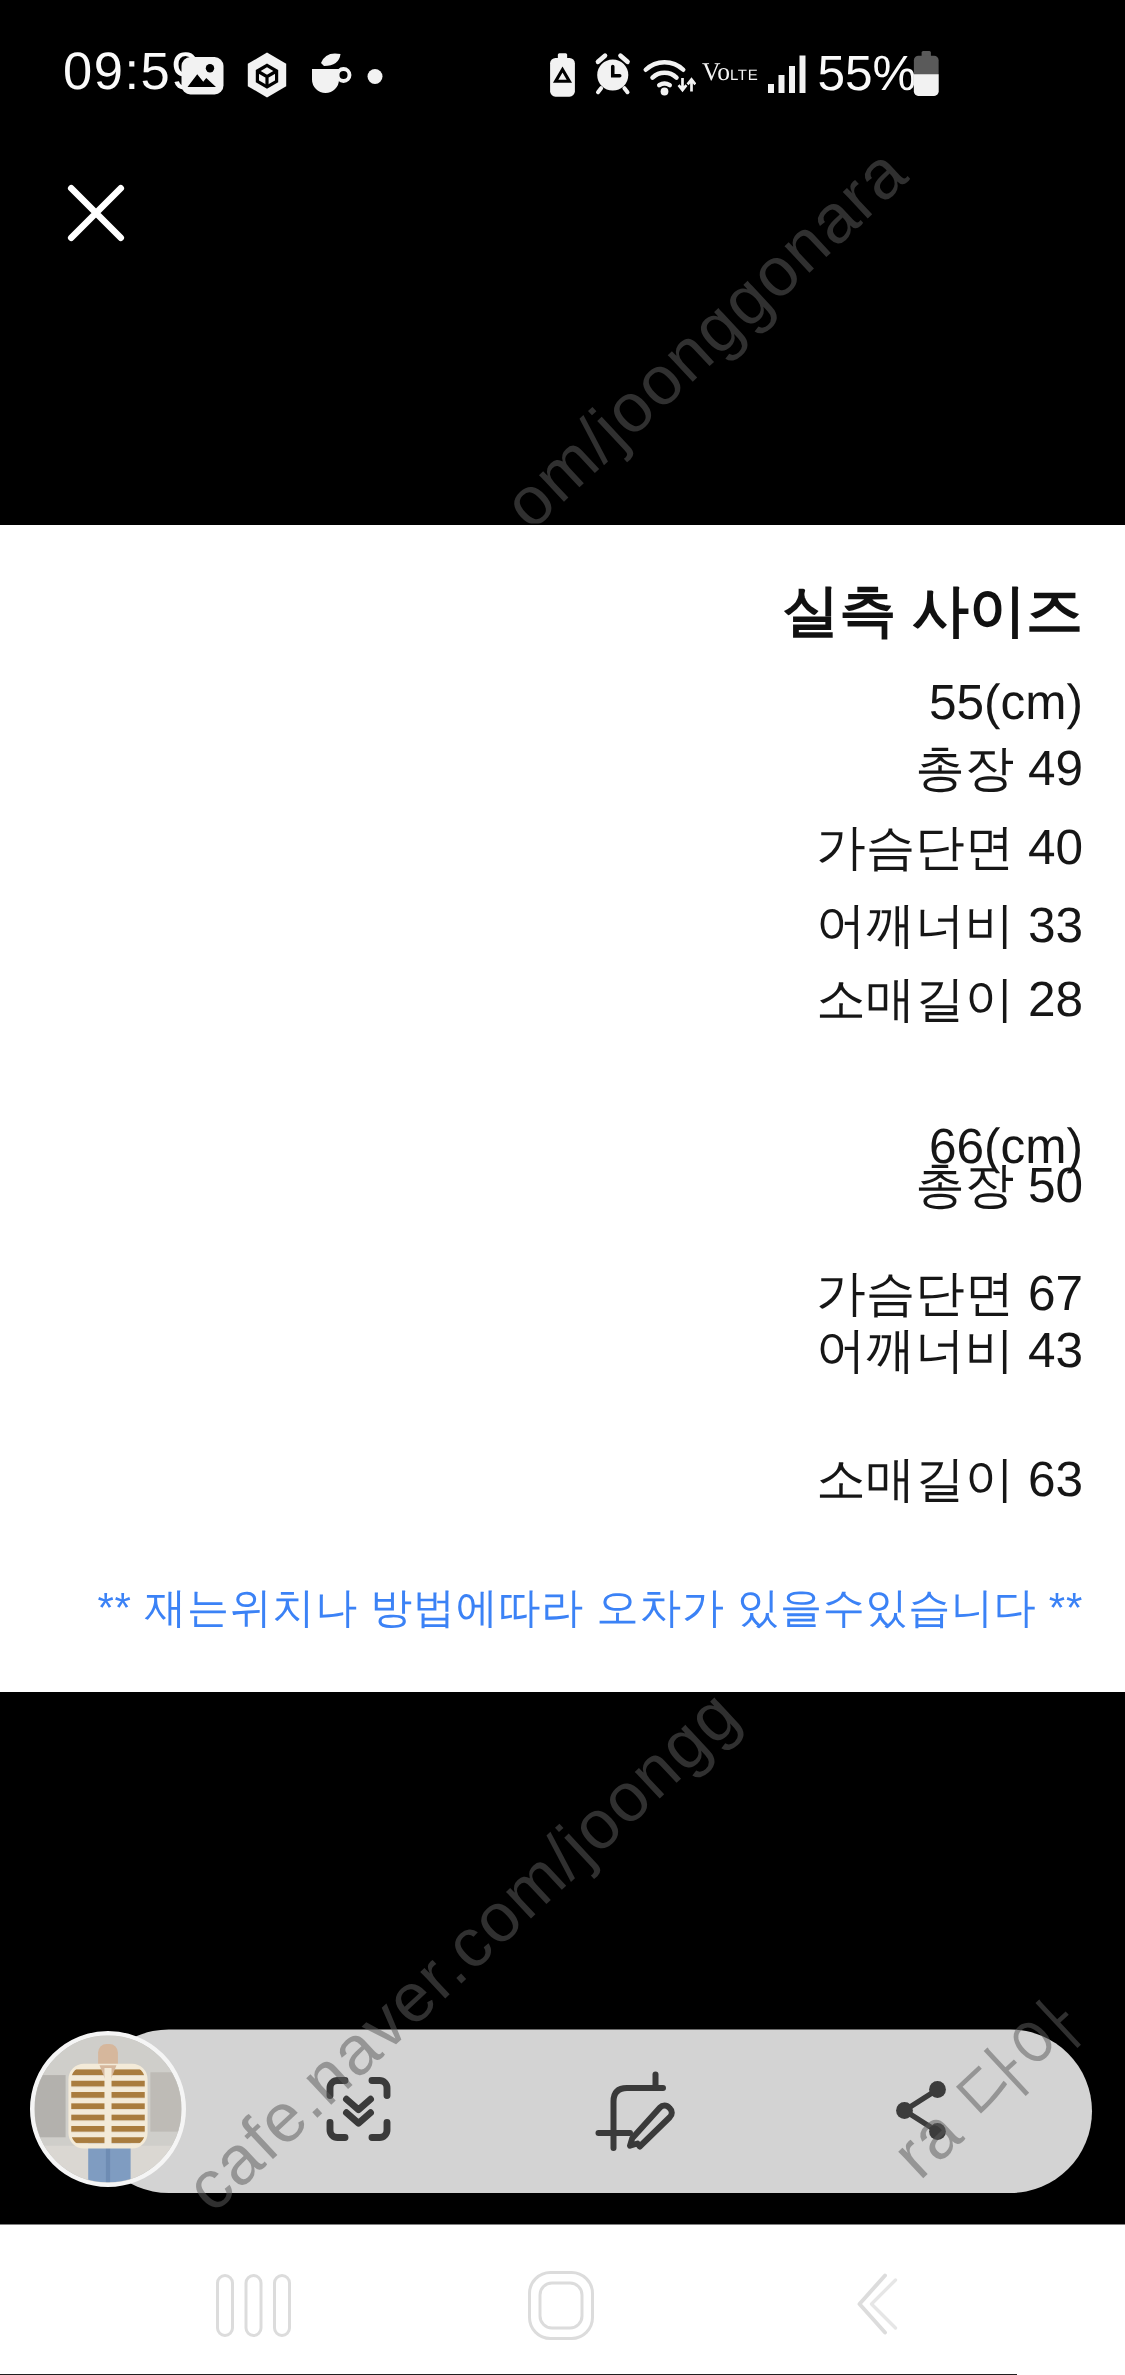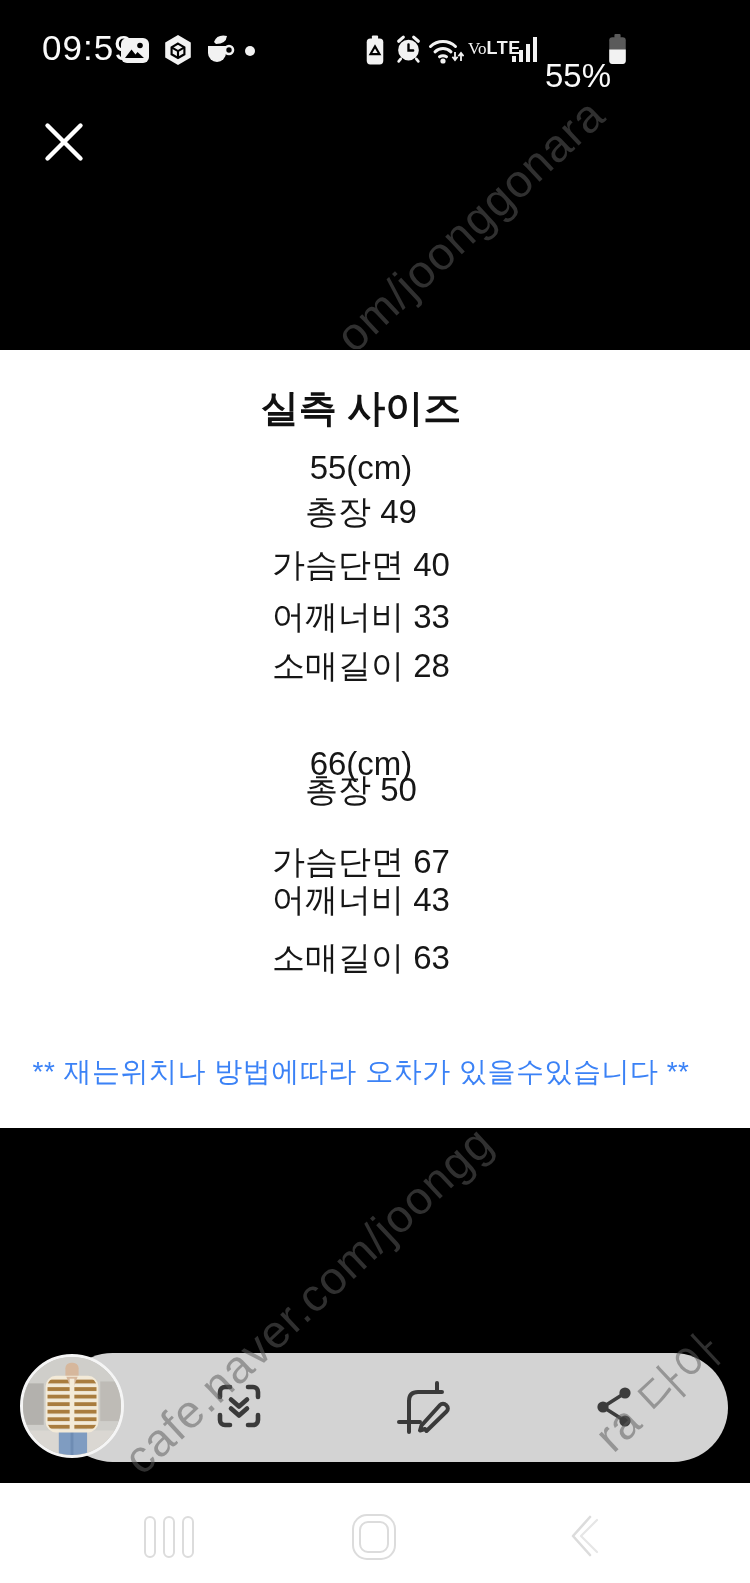--- a/index.html
+++ b/index.html
@@ -5,40 +5,40 @@
   html,body{margin:0;padding:0;background:#000;}
   *{box-sizing:border-box;}
   #screen{
     position:relative;width:750px;height:1583px;margin:0 auto;
     background:#000;overflow:hidden;
     font-family:"Liberation Sans",sans-serif;
   }
   
   .sb-time{position:absolute;left:42px;top:28px;font-size:35px;color:#fafafa;letter-spacing:1px;}
   .sb-ico{position:absolute;}
-  .sb-pct{position:absolute;left:545px;top:30px;font-size:33px;color:#fafafa;margin-top:27px;}
+  .sb-pct{position:absolute;left:545px;top:30px;font-size:33px;color:#fafafa;}
   .volte{position:absolute;left:468px;top:38px;color:#f2f2f2;white-space:nowrap;}
   .volte .vo{font-family:"Liberation Serif",serif;font-size:17px;}
-  .volte .lte{font-weight:bold;font-size:18px;letter-spacing:.5px;}
+  .volte .lte{font-weight:normal;font-size:10px;letter-spacing:.5px;}
   
   .close-btn{position:absolute;left:42px;top:120px;width:48px;height:48px;cursor:pointer;}
   
   .wm-zone{position:absolute;left:0;width:750px;overflow:hidden;pointer-events:none;}
   #wm-top{top:60px;height:289px;z-index:5;}
   #wm-bottom{top:1128px;height:355px;z-index:30;}
   .wm-text{
     position:absolute;white-space:nowrap;font-size:46px;letter-spacing:1px;
     color:rgba(92,92,92,0.52);transform:translate(-50%,-50%) rotate(-43deg);
     font-family:"Liberation Sans",sans-serif;
   }
   
   #sheet{position:absolute;left:0;top:350px;width:750px;height:778px;background:#ffffff;}
   .line{
     position:absolute;left:0;width:722px;height:48px;line-height:48px;
-    text-align:center;font-size:33px;color:#161616;
+    text-align:right;font-size:33px;color:#161616;
   }
   .line.title{font-size:38px;font-weight:bold;color:#111;}
   .line.disclaimer{font-size:28px;color:#3b82f6;letter-spacing:.5px;}
   
   #toolbar-pill{
     position:absolute;left:58px;top:1353px;width:670px;height:109px;
     background:#d3d3d3;border-radius:55px;z-index:10;
   }
   #thumb{
     position:absolute;left:20px;top:1354px;width:104px;height:104px;border-radius:50%;
@@ -140,21 +140,21 @@
     <div class="line" style="top:444px">55(cm)</div>
     <div class="line" style="top:488px">총장 49</div>
     <div class="line" style="top:541px">가슴단면 40</div>
     <div class="line" style="top:593px">어깨너비 33</div>
     <div class="line" style="top:642px">소매길이 28</div>
 
     <div class="line" style="top:740px">66(cm)</div>
     <div class="line" style="top:766px">총장 50</div>
     <div class="line" style="top:838px">가슴단면 67</div>
     <div class="line" style="top:876px">어깨너비 43</div>
-    <div class="line" style="top:934px">소매길이 63</div>
+    <div class="line" style="top:962px">소매길이 63</div>
 
     <div class="line disclaimer" style="top:1048px">**  재는위치나 방법에따라 오차가 있을수있습니다 **</div>
   </div>
 
   <div id="toolbar-pill"></div>
 
   <div id="thumb">
     <svg width="98" height="98" viewBox="0 0 104 104">
       <defs>
         <pattern id="stripes" width="104" height="8" patternUnits="userSpaceOnUse">

